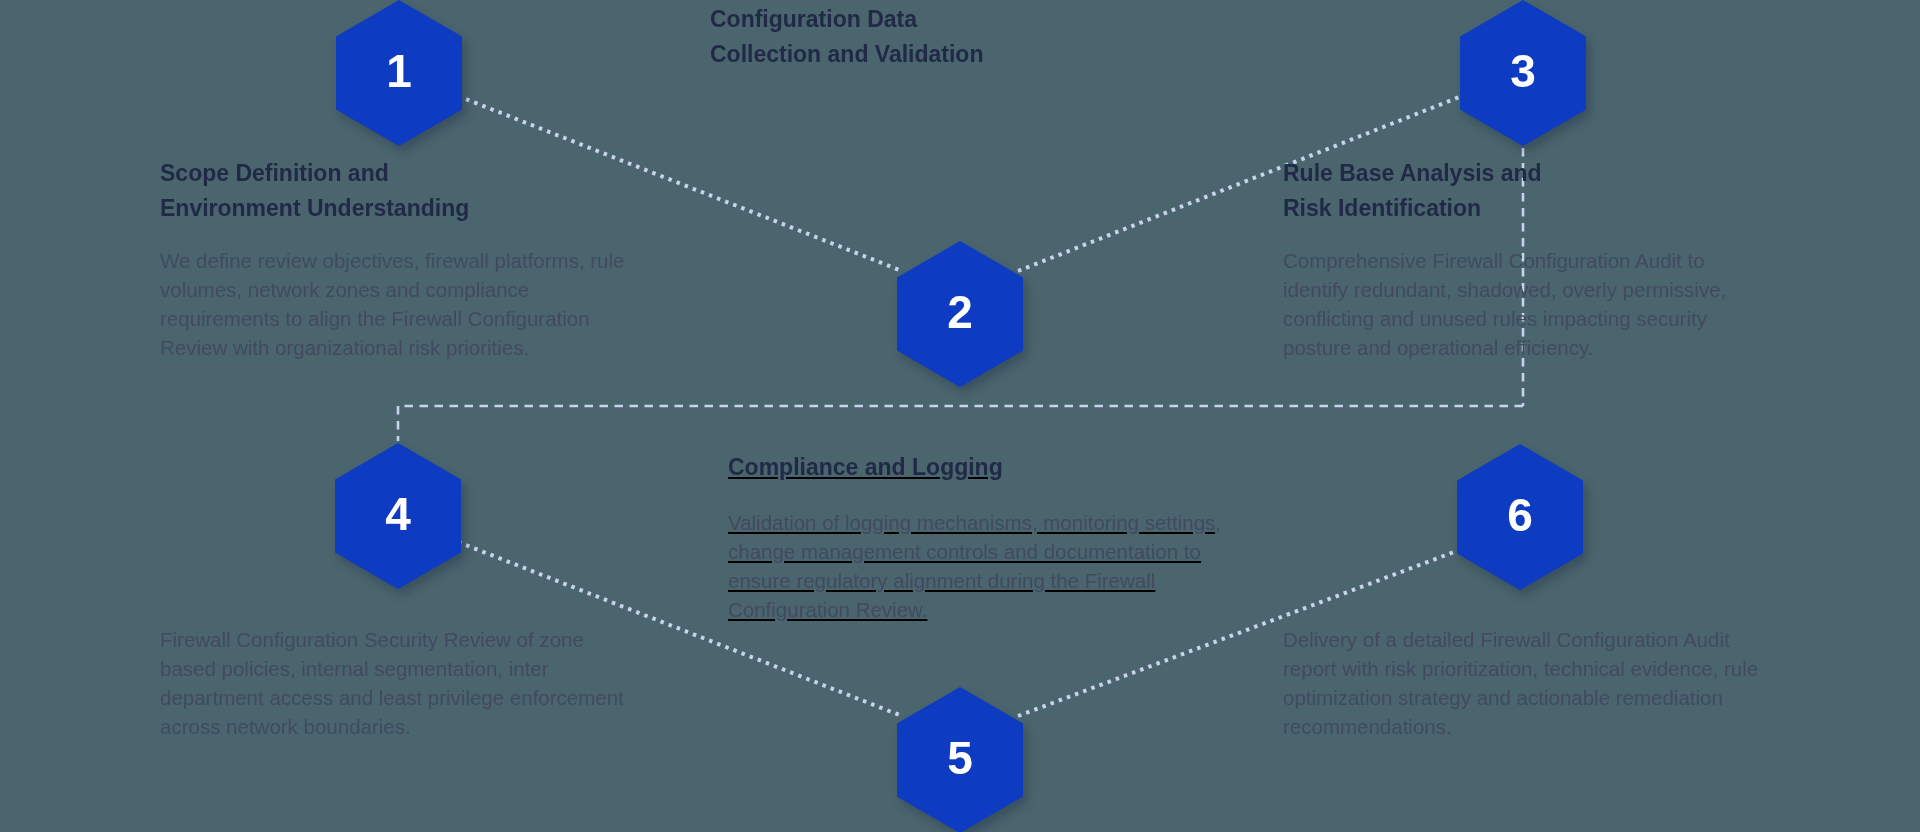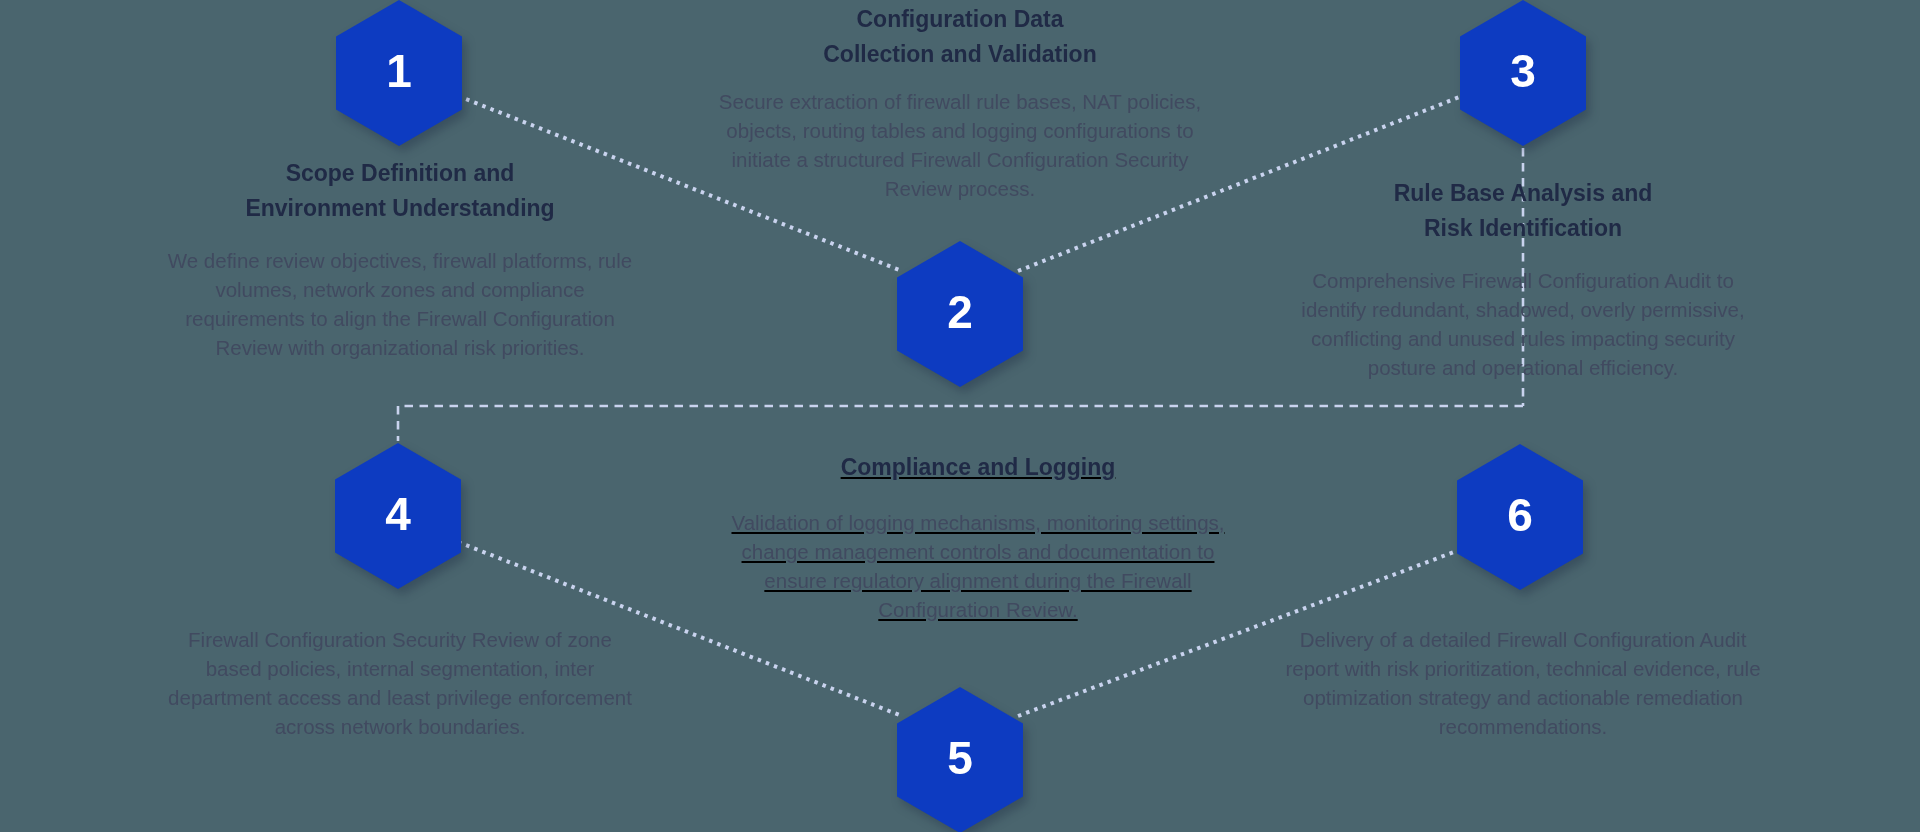--- a/index.html
+++ b/index.html
@@ -52,21 +52,21 @@
   .hex .num {
     color: var(--number);
     font-size: 46px;
     font-weight: 700;
     line-height: 1;
     transform: translateY(-2px);
   }
   .block {
     position: absolute;
     z-index: 2;
-    text-align: center;
+    text-align: left;
   }
   .block .title {
     color: var(--title);
     font-size: 23px;
     font-weight: 700;
     line-height: 35px;
   }
   .block .desc {
     color: var(--description);
     font-size: 20.5px;
@@ -78,21 +78,21 @@
   .hexpos-2 { left: 897px; top: 241px; }
   .hexpos-3 { left: 1460px; top: 0px; }
   .hexpos-4 { left: 335px; top: 443px; }
   .hexpos-5 { left: 897px; top: 687px; }
   .hexpos-6 { left: 1457px; top: 444px; }
   
   .blockpos-1 { left: 160px; top: 156px; width: 480px; }
   .blockpos-1 .desc { margin-top: 20px; }
   .blockpos-2 { left: 710px; top: 2px; width: 500px; }
   .blockpos-2 .desc { margin-top: 15px; }
-  .blockpos-3 { left: 1283px; top: 156px; width: 480px; margin-top: 20px; }
+  .blockpos-3 { left: 1283px; top: 156px; width: 480px; }
   .blockpos-3 .desc { margin-top: 20px; }
   .blockpos-4 { left: 160px; top: 612px; width: 480px; }
   .blockpos-4 .desc { margin-top: 13px; }
   .blockpos-5 { left: 728px; top: 450px; width: 500px; text-decoration: underline; }
   .blockpos-5 .desc { margin-top: 23px; }
   .blockpos-6 { left: 1283px; top: 612px; width: 480px; }
   .blockpos-6 .desc { margin-top: 13px; }
 </style>
 </head>
 <body>
@@ -146,21 +146,20 @@
       <div>Environment Understanding</div>
     </div>
     <div class="desc">We define review objectives, firewall platforms, rule volumes, network zones and compliance requirements to align the Firewall Configuration Review with organizational risk priorities.</div>
   </div>
 
   <div class="block blockpos-2">
     <div class="title">
       <div>Configuration Data</div>
       <div>Collection and Validation</div>
     </div>
-    <div class="desc">Secure extraction of firewall rule bases, NAT policies, objects, routing tables and logging configurations to initiate a structured Firewall Configuration Security Review process.</div>
   </div>
 
   <div class="block blockpos-3">
     <div class="title">
       <div>Rule Base Analysis and</div>
       <div>Risk Identification</div>
     </div>
     <div class="desc">Comprehensive Firewall Configuration Audit to identify redundant, shadowed, overly permissive, conflicting and unused rules impacting security posture and operational efficiency.</div>
   </div>
 

